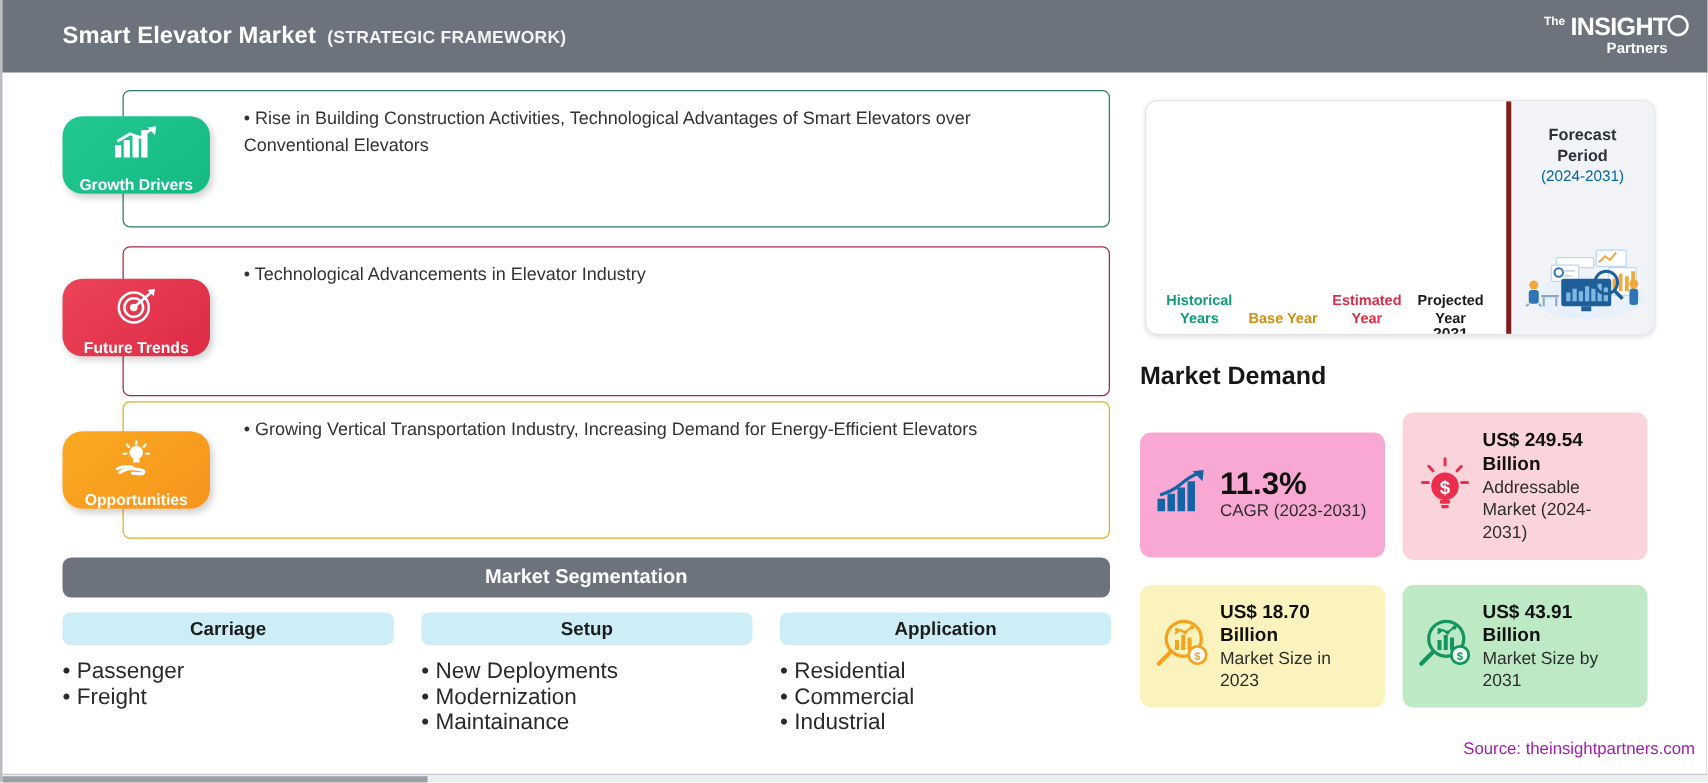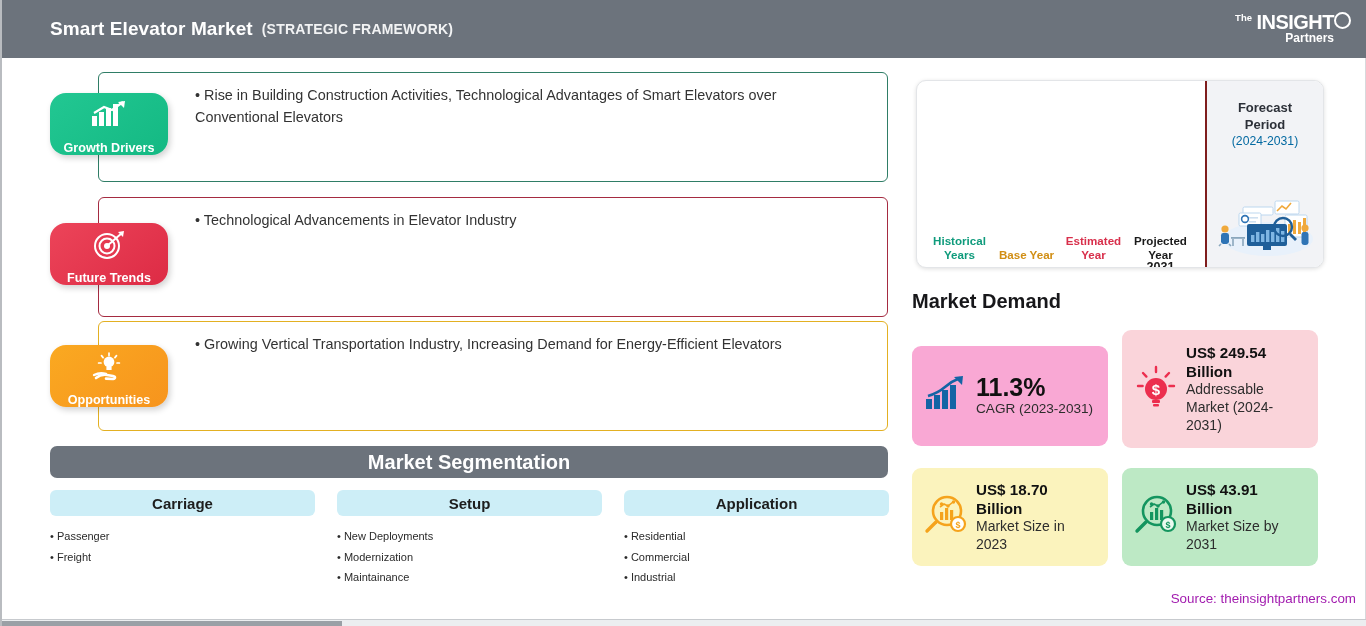--- a/index.html
+++ b/index.html
@@ -92,36 +92,36 @@
 
   #row-opps         { top: 263px; }
   #row-opps .row-box { height: 110px; border: 1px solid #e3b022; }
   #row-opps .badge  { top: 24px; background: linear-gradient(140deg,#faa921,#f7941d); }
 
   
   .seg-title {
     position: absolute; left: 48px; top: 388px;
     width: 838px; height: 32px;
     background: #6c737c; border-radius: 7px;
-    color: #fff; font-size: 20px; font-weight: bold;
+    color: #fff; font-size: 16px; font-weight: bold;
     display: flex; align-items: center; justify-content: center;
   }
   .seg-cols { position: absolute; left: 48px; top: 432px; width: 838px; }
   .seg-col { position: absolute; width: 265px; }
   .seg-col:nth-child(1) { left: 0; }
   .seg-col:nth-child(2) { left: 287px; }
   .seg-col:nth-child(3) { left: 574px; }
   .seg-head {
     height: 26px; background: #cdeef7; border-radius: 6px;
     display: flex; align-items: center; justify-content: center;
     font-size: 15px; font-weight: bold; color: #1d1d1d;
   }
   .seg-list { margin-top: 10px; list-style: none; }
   .seg-list li {
-    font-size: 11px; color: #2a2a2a; line-height: 20.5px;
+    font-size: 18px; color: #2a2a2a; line-height: 20.5px;
   }
   .seg-list li::before { content: "• "; }
 
   
   .right-col { position: absolute; left: 900px; top: 58px; width: 466px; height: 568px; }
 
   .forecast-card {
     position: absolute; left: 14px; top: 22px;
     width: 408px; height: 188px;
     background: #fff; border-radius: 10px;
@@ -130,21 +130,21 @@
     overflow: hidden;
   }
   .bars { position: absolute; left: 14px; top: 0; width: 274px; height: 188px; }
   .barwrap { position: absolute; bottom: 8px; width: 57px; text-align: center; }
   .barwrap .yr { position: absolute; left: -8px; right: -8px; font-size: 12.6px; font-weight: bold; white-space: nowrap; }
   .barwrap .cap { position: absolute; left: -9px; right: -9px; bottom: 0; font-size: 11.6px; font-weight: bold; line-height: 13.5px; }
 
   .forecast-right {
     position: absolute; right: 0; top: 0; width: 118px; height: 188px;
     background: #f2f3f6;
-    border-left: 2px solid #7f1d1d;
+    border-left: 4px solid #7f1d1d;
   }
   .forecast-right .ftitle {
     position: absolute; left: 4px; right: 4px; top: 18px;
     text-align: center; font-size: 13px; font-weight: bold; color: #2c3038;
     line-height: 17px;
   }
   .forecast-right .fyears {
     position: absolute; left: 4px; right: 4px; top: 53px;
     text-align: center; font-size: 12.2px; color: #0369a1;
   }

